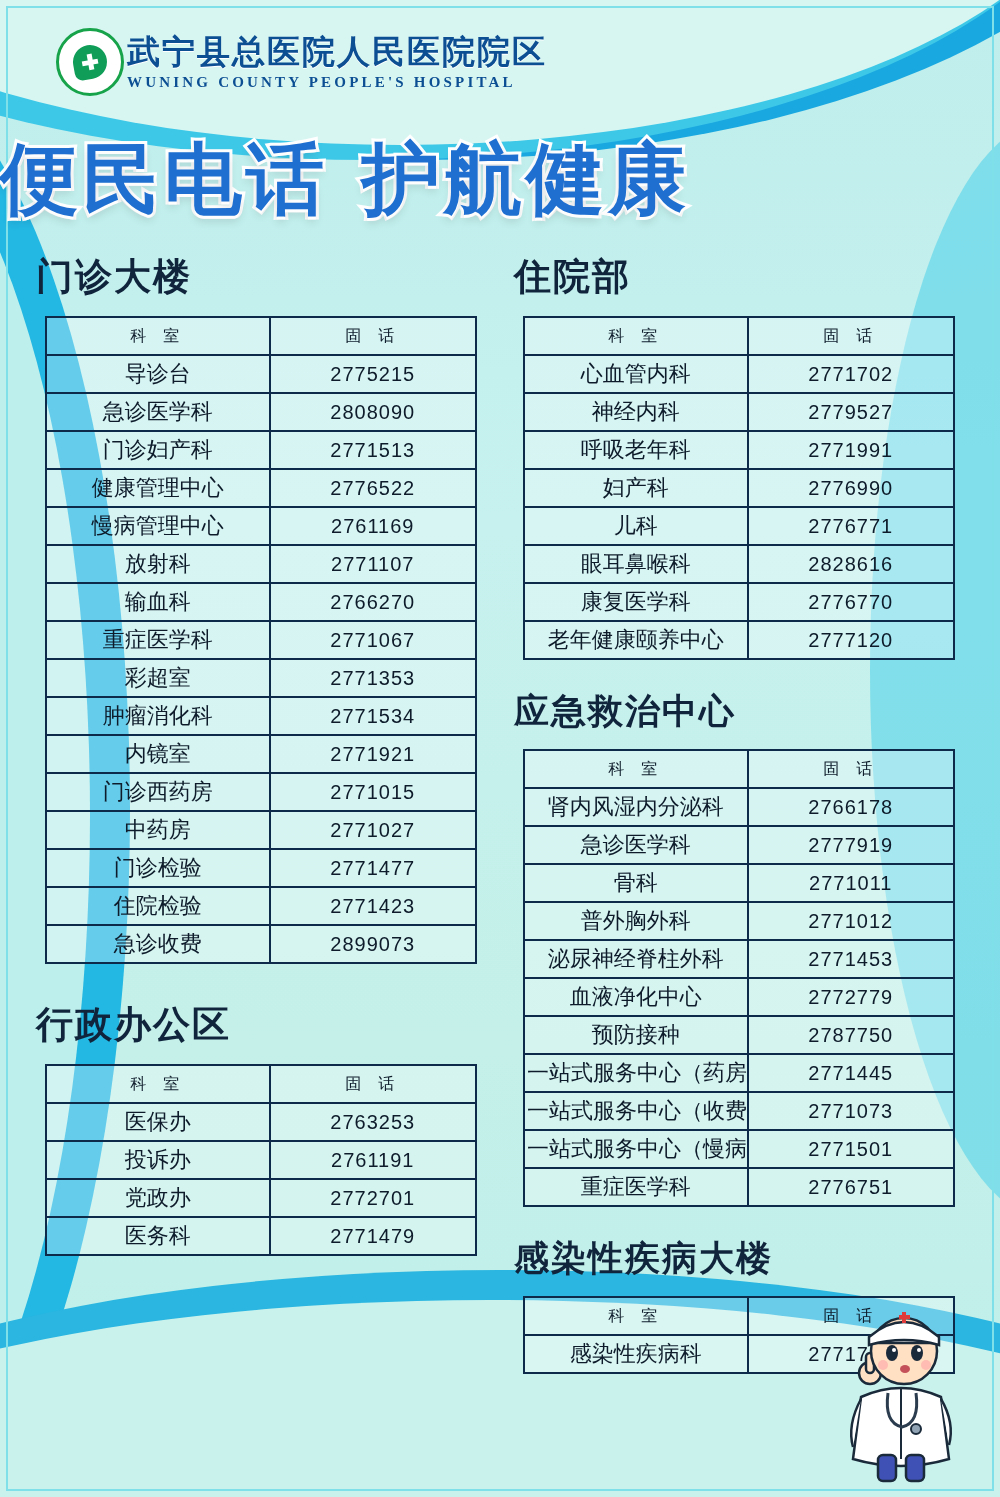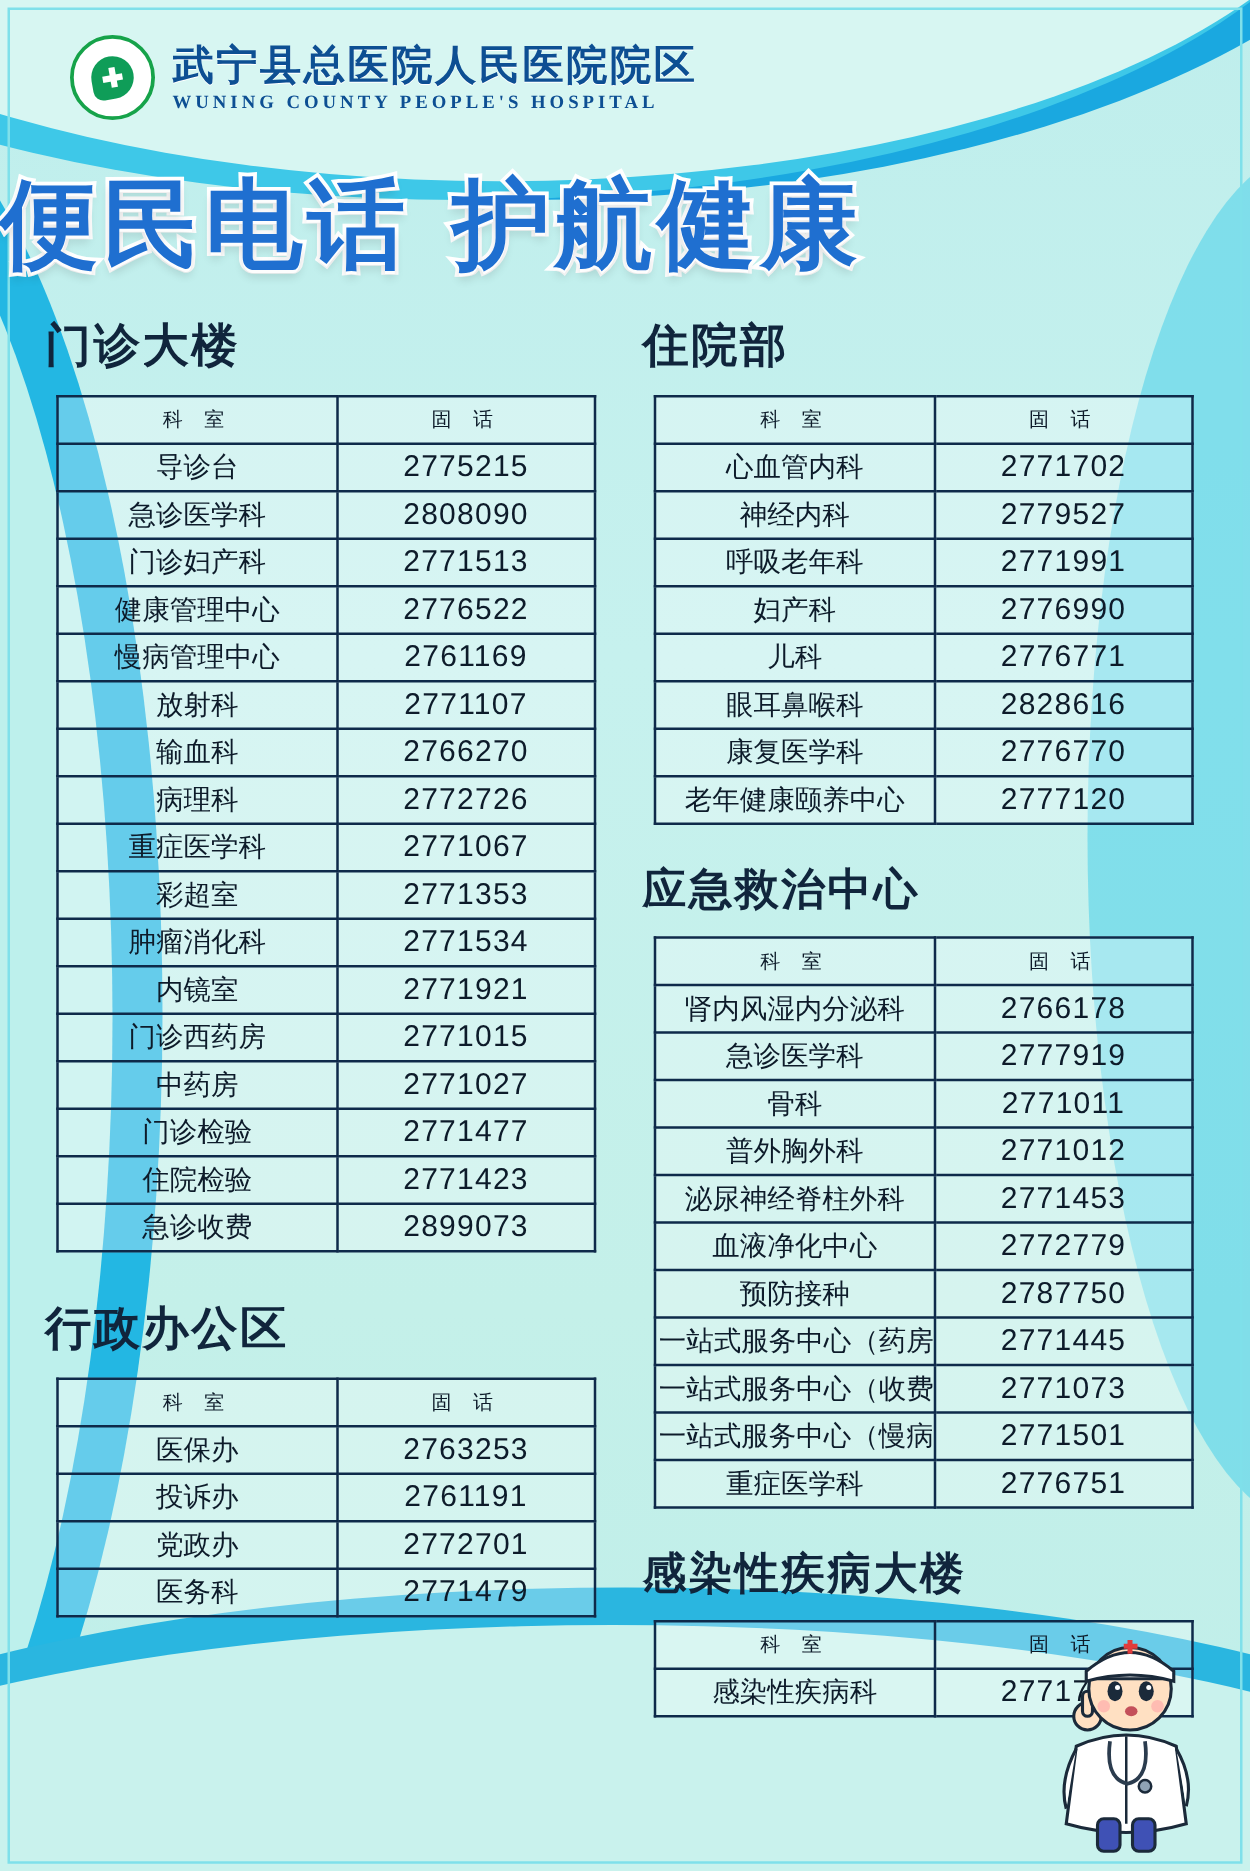--- a/index.html
+++ b/index.html
@@ -72,21 +72,21 @@
     inset: 6px;
     border: 2px solid #7fe0ea;
     pointer-events: none;
   }
   
   .header {
     position: absolute;
     top: 28px; left: 56px;
     display: flex;
     align-items: center;
-    gap: 14px;
+    gap: 3px;
     z-index: 5;
   }
   .logo-mark {
     width: 62px; height: 62px;
     border-radius: 50%;
     background: #ffffff;
     border: 3px solid #16a34a;
     display: flex;
     align-items: center;
     justify-content: center;
@@ -181,21 +181,21 @@
     white-space: nowrap;
     overflow: hidden;
   }
   table.phones th {
     font-weight: normal;
     letter-spacing: 6px;
     font-size: 16px;
   }
   table.phones td.num {
     font-family: "Liberation Sans", sans-serif;
-    font-size: 24px;
+    font-size: 20px;
     letter-spacing: 1px;
   }
   table.phones col.c1 { width: 52%; }
   table.phones col.c2 { width: 48%; }
   td.tight { font-size: 19px; letter-spacing: 0; }
   td.tighter { font-size: 17px; letter-spacing: 0; }
   .spacer-8 { height: 8px; }
   
   .mascot {
     position: absolute;
@@ -279,24 +279,20 @@
             </tr>
           <tr>
               <td>放射科</td>
               <td class="num">2771107</td>
             </tr>
           <tr>
               <td>输血科</td>
               <td class="num">2766270</td>
             </tr>
           <tr>
-              <td>病理科</td>
-              <td class="num">2772726</td>
-            </tr>
-          <tr>
               <td>重症医学科</td>
               <td class="num">2771067</td>
             </tr>
           <tr>
               <td>彩超室</td>
               <td class="num">2771353</td>
             </tr>
           <tr>
               <td>肿瘤消化科</td>
               <td class="num">2771534</td>

